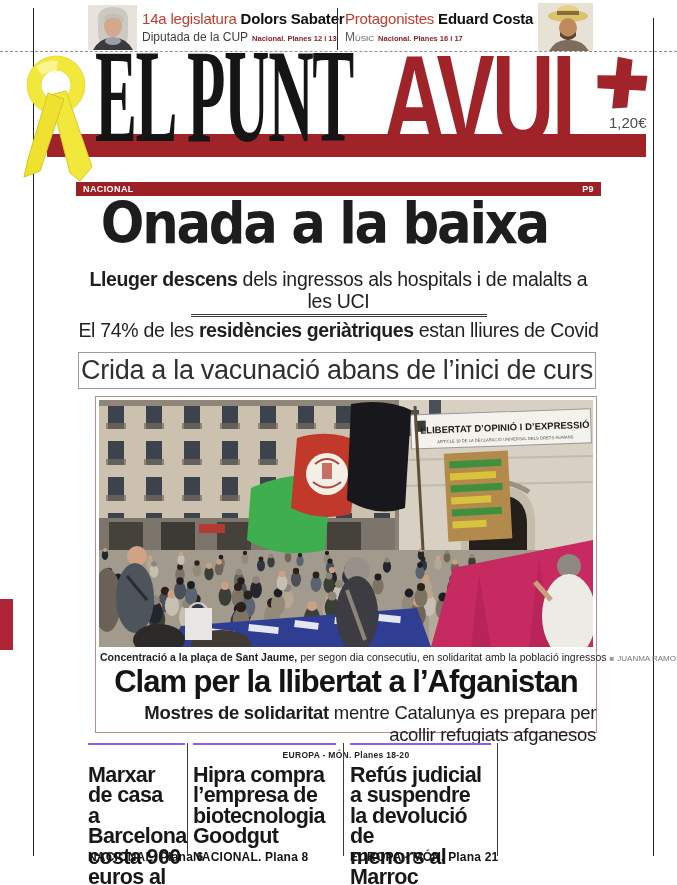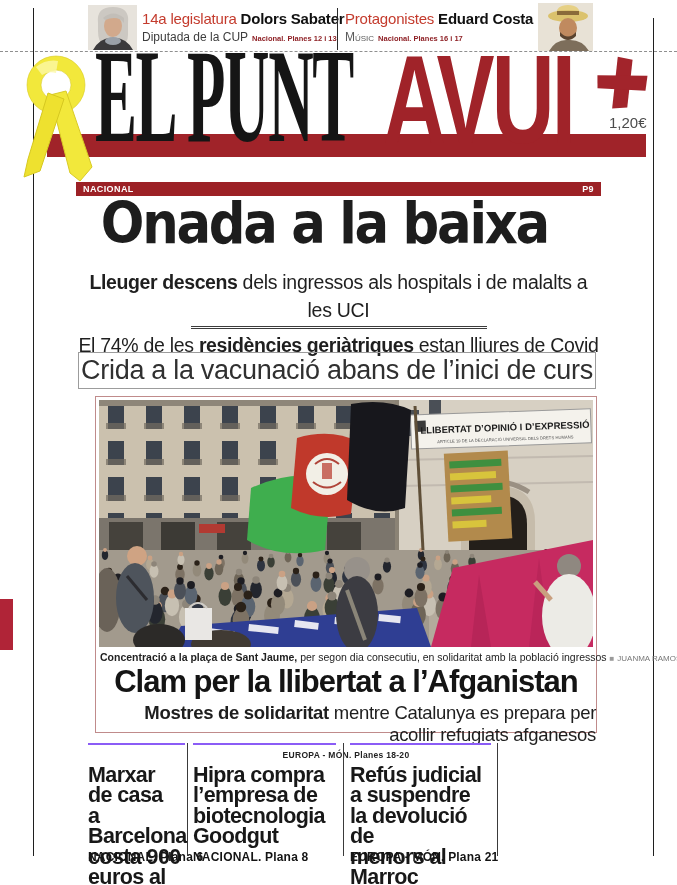--- a/index.html
+++ b/index.html
@@ -40,21 +40,21 @@
   .section-bar{position:absolute;left:76px;top:182px;width:525px;height:14px;background:#9c2126;
                display:flex;justify-content:space-between;align-items:center;padding:0 7px;box-sizing:border-box;
                color:#fff;font-size:9px;font-weight:bold;letter-spacing:0.4px;}
 
   
   .lead-hl{position:absolute;left:76px;top:192px;width:525px;height:72px;text-align:left;}
   .lead-hl span{display:inline-block;font-family:"DejaVu Sans",sans-serif;font-weight:bold;font-size:57px;
                 letter-spacing:-2.5px;color:#1d1d1d;transform:scaleX(0.9);transform-origin:50% 0;line-height:1.1;}
   .subheads{position:absolute;left:76px;top:267px;width:525px;text-align:center;font-size:19.5px;
             color:#1f1f1f;letter-spacing:-0.3px;}
-  .subline{padding:1px 0;line-height:28px;}
+  .subline{padding:1px 0;line-height:22px;}
   .subline b{letter-spacing:-0.4px;}
   .hairline{width:296px;margin:1px auto;border-top:1px solid #3c3c3c;}
   .call-box{position:absolute;left:78px;top:352px;width:518px;height:37px;border:1px solid #9c9c9c;
             box-sizing:border-box;text-align:center;font-size:27px;line-height:35px;color:#303030;
             letter-spacing:-0.3px;}
 
   
   .photo-box{position:absolute;left:95px;top:396px;width:502px;height:337px;border:1px solid #c08b8b;
              box-sizing:border-box;background:#fff;}
   .photo-svg{display:block;margin:3px;background:#b8b0a4;}

